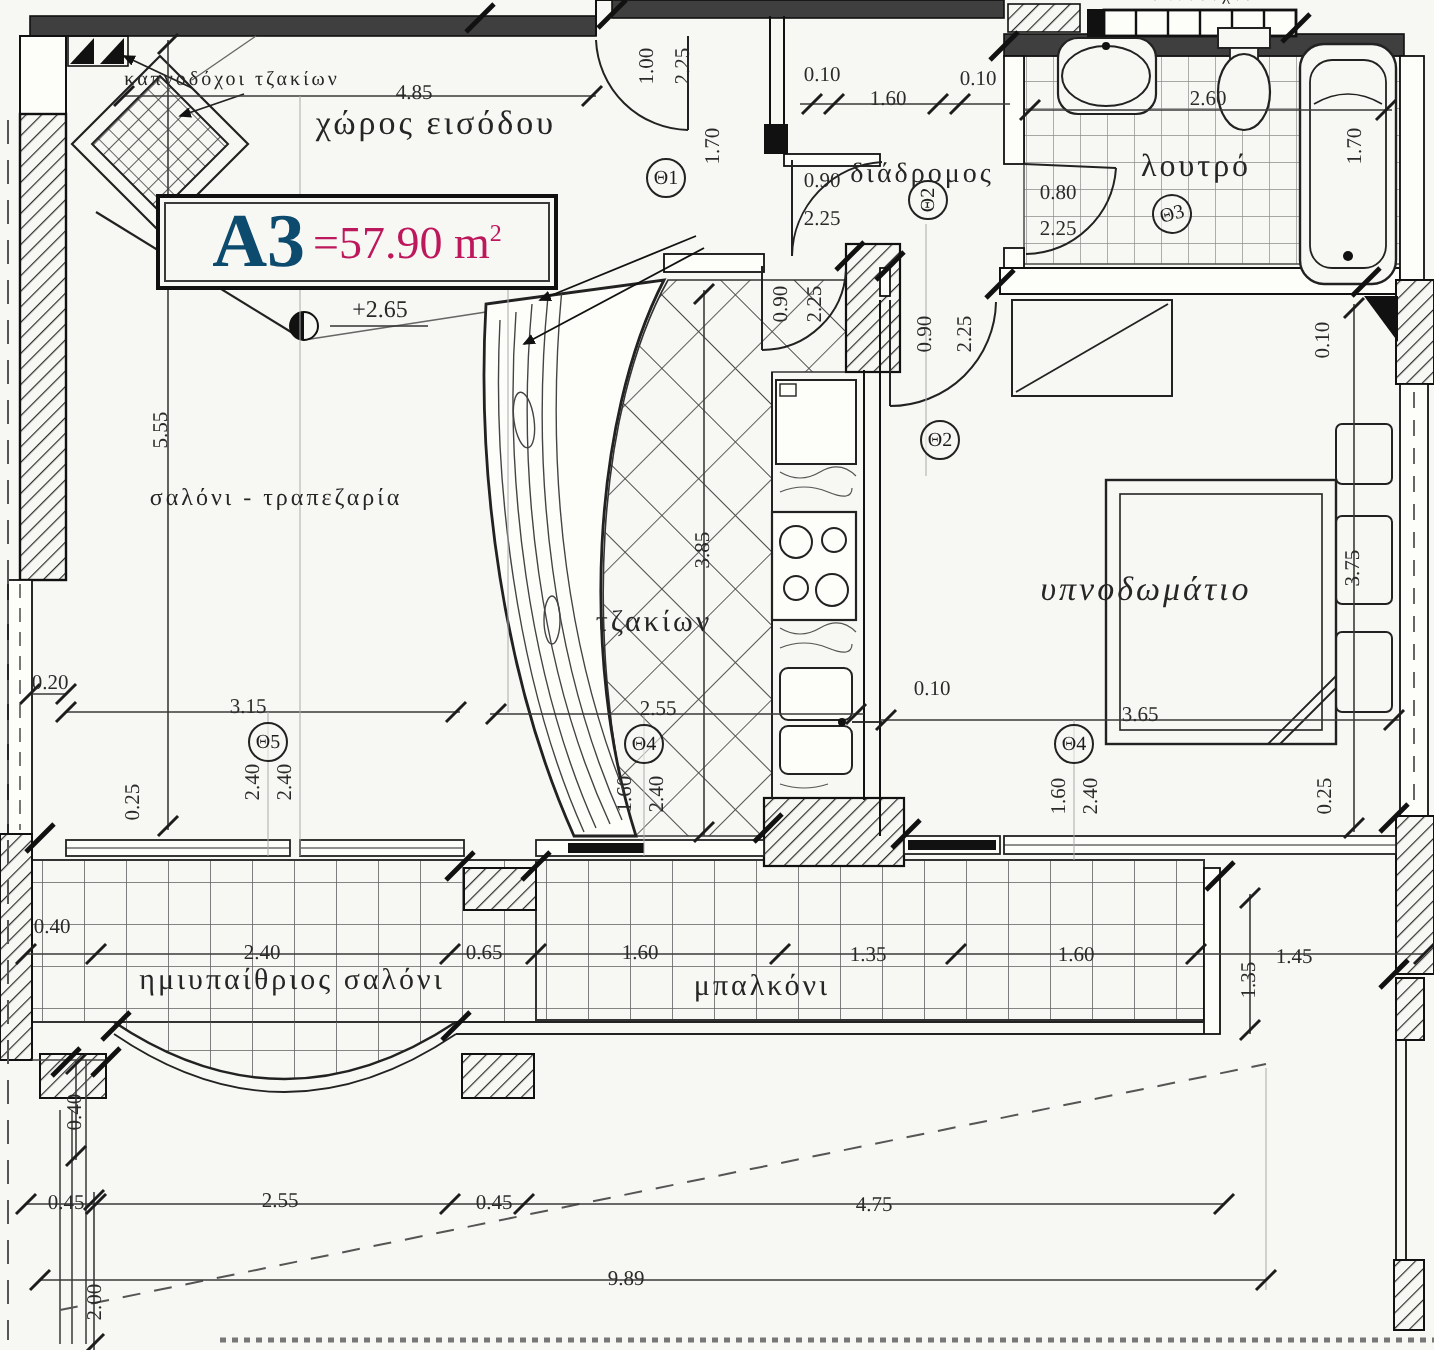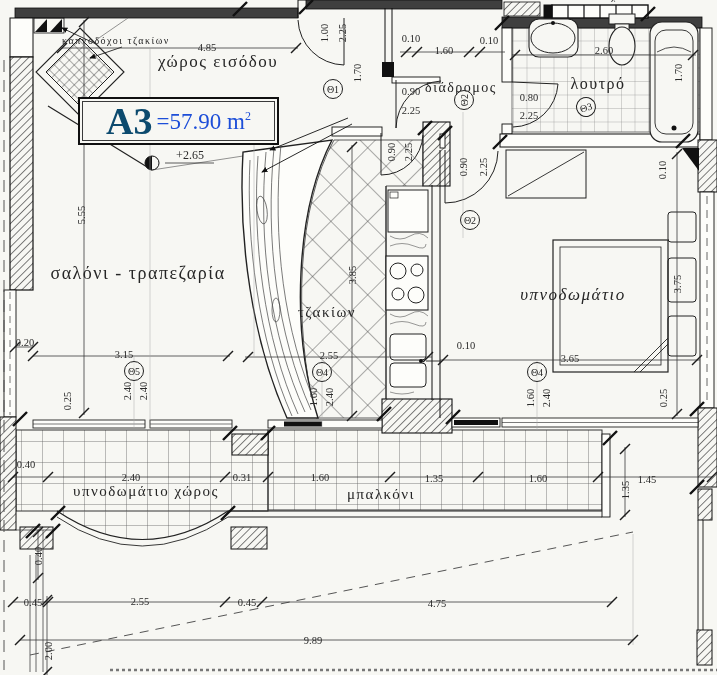--- a/index.html
+++ b/index.html
@@ -10,21 +10,21 @@
   .lbl{position:absolute;color:#1d1d1d;white-space:nowrap;transform:translate(-50%,-50%);}
   .room{color:#262626;letter-spacing:1.5px;}
   .dim{font-size:10.5px;color:#2a2a2a;}
   .tag{position:absolute;width:18px;height:18px;border:1.2px solid #222;border-radius:50%;
        display:flex;align-items:center;justify-content:center;font-size:10px;color:#1d1d1d;
        transform:translate(-50%,-50%);background:rgba(247,247,243,.55);}
   .title-box{position:absolute;left:78px;top:97px;width:197px;height:44px;border:2.5px solid #101010;
        background:#f7f7f3;display:flex;align-items:center;justify-content:center;gap:4px;}
   .title-box .inner{position:absolute;inset:2px;border:1px solid #3a3a3a;pointer-events:none;}
   .title-unit{font-size:38px;font-weight:bold;color:#0c4a6e;line-height:1;}
-  .title-area{font-size:23px;color:#1d4ed8;line-height:1;}
+  .title-area{font-size:23px;color:#be185d;line-height:1;}
   .title-area sup{font-size:12px;}
 </style>
 </head>
 <body>
 
 <div class="plan">
 
 <svg width="717" height="675" viewBox="0 0 717 675">
   <defs>
     <pattern id="wallHatch" width="5.5" height="5.5" patternUnits="userSpaceOnUse" patternTransform="rotate(45)">
@@ -338,24 +338,24 @@
   <div class="inner"></div>
   <span class="title-unit">A3</span>
   <span class="title-area"><span>=</span><span>57.90</span>&nbsp;<span>m</span><sup>2</sup></span>
 </div>
 
 <div id="labels-layer">
       <span class="lbl room" style="left: 116px; top: 40px; font-size: 10px; transform: translate(-50%, -50%);">καπνοδόχοι τζακίων</span>
       <span class="lbl room" style="left: 218px; top: 62px; font-size: 17px; transform: translate(-50%, -50%);">χώρος εισόδου</span>
       <span class="lbl room" style="left: 461px; top: 88px; font-size: 14px; transform: translate(-50%, -50%);">διάδρομος</span>
       <span class="lbl room" style="left: 598px; top: 84px; font-size: 16px; transform: translate(-50%, -50%);">λουτρό</span>
-      <span class="lbl room" style="left: 138px; top: 249px; font-size: 18px; transform: translate(-50%, -50%); margin-top: 24px;">σαλόνι - τραπεζαρία</span>
+      <span class="lbl room" style="left: 138px; top: 249px; font-size: 12px; transform: translate(-50%, -50%);">σαλόνι - τραπεζαρία</span>
       <span class="lbl room" style="left: 327px; top: 312px; font-size: 15px; transform: translate(-50%, -50%);">τζακίων</span>
       <span class="lbl room" style="left: 573px; top: 295px; font-size: 17px; transform: translate(-50%, -50%); font-style: italic;">υπνοδωμάτιο</span>
-      <span class="lbl room" style="left: 146px; top: 491px; font-size: 15px; transform: translate(-50%, -50%);">υπνοδωμάτιο χώρος</span>
+      <span class="lbl room" style="left: 146px; top: 491px; font-size: 15px; transform: translate(-50%, -50%);">ημιυπαίθριος σαλόνι</span>
       <span class="lbl room" style="left: 381px; top: 494px; font-size: 15px; transform: translate(-50%, -50%);">μπαλκόνι</span>
       <span class="lbl room" style="left: 598px; top: -3px; font-size: 9px; transform: translate(-50%, -50%);">καπνοδόχοι</span>
       <span class="lbl dim" style="left: 190px; top: 155px; font-size: 12px; transform: translate(-50%, -50%);">+2.65</span>
       <span class="lbl dim" style="left: 207px; top: 47px; transform: translate(-50%, -50%);">4.85</span>
       <span class="lbl dim" style="left: 324px; top: 33px; transform: translate(-50%, -50%) rotate(-90deg);">1.00</span>
       <span class="lbl dim" style="left: 342px; top: 33px; transform: translate(-50%, -50%) rotate(-90deg);">2.25</span>
       <span class="lbl dim" style="left: 357px; top: 73px; transform: translate(-50%, -50%) rotate(-90deg);">1.70</span>
       <span class="lbl dim" style="left: 411px; top: 38px; transform: translate(-50%, -50%);">0.10</span>
       <span class="lbl dim" style="left: 444px; top: 50px; transform: translate(-50%, -50%);">1.60</span>
       <span class="lbl dim" style="left: 489px; top: 40px; transform: translate(-50%, -50%);">0.10</span>
@@ -381,21 +381,21 @@
       <span class="lbl dim" style="left: 127px; top: 391px; transform: translate(-50%, -50%) rotate(-90deg);">2.40</span>
       <span class="lbl dim" style="left: 143px; top: 391px; transform: translate(-50%, -50%) rotate(-90deg);">2.40</span>
       <span class="lbl dim" style="left: 67px; top: 401px; transform: translate(-50%, -50%) rotate(-90deg);">0.25</span>
       <span class="lbl dim" style="left: 313px; top: 397px; transform: translate(-50%, -50%) rotate(-90deg);">1.60</span>
       <span class="lbl dim" style="left: 329px; top: 397px; transform: translate(-50%, -50%) rotate(-90deg);">2.40</span>
       <span class="lbl dim" style="left: 530px; top: 398px; transform: translate(-50%, -50%) rotate(-90deg);">1.60</span>
       <span class="lbl dim" style="left: 546px; top: 398px; transform: translate(-50%, -50%) rotate(-90deg);">2.40</span>
       <span class="lbl dim" style="left: 663px; top: 398px; transform: translate(-50%, -50%) rotate(-90deg);">0.25</span>
       <span class="lbl dim" style="left: 26px; top: 464px; transform: translate(-50%, -50%);">0.40</span>
       <span class="lbl dim" style="left: 131px; top: 477px; transform: translate(-50%, -50%);">2.40</span>
-      <span class="lbl dim" style="left: 242px; top: 477px; transform: translate(-50%, -50%);">0.31</span>
+      <span class="lbl dim" style="left: 242px; top: 477px; transform: translate(-50%, -50%);">0.65</span>
       <span class="lbl dim" style="left: 320px; top: 477px; transform: translate(-50%, -50%);">1.60</span>
       <span class="lbl dim" style="left: 434px; top: 478px; transform: translate(-50%, -50%);">1.35</span>
       <span class="lbl dim" style="left: 538px; top: 478px; transform: translate(-50%, -50%);">1.60</span>
       <span class="lbl dim" style="left: 625px; top: 490px; transform: translate(-50%, -50%) rotate(-90deg);">1.35</span>
       <span class="lbl dim" style="left: 647px; top: 479px; transform: translate(-50%, -50%);">1.45</span>
       <span class="lbl dim" style="left: 38px; top: 556px; transform: translate(-50%, -50%) rotate(-90deg);">0.40</span>
       <span class="lbl dim" style="left: 33px; top: 602px; transform: translate(-50%, -50%);">0.45</span>
       <span class="lbl dim" style="left: 140px; top: 601px; transform: translate(-50%, -50%);">2.55</span>
       <span class="lbl dim" style="left: 247px; top: 602px; transform: translate(-50%, -50%);">0.45</span>
       <span class="lbl dim" style="left: 437px; top: 603px; transform: translate(-50%, -50%);">4.75</span>

